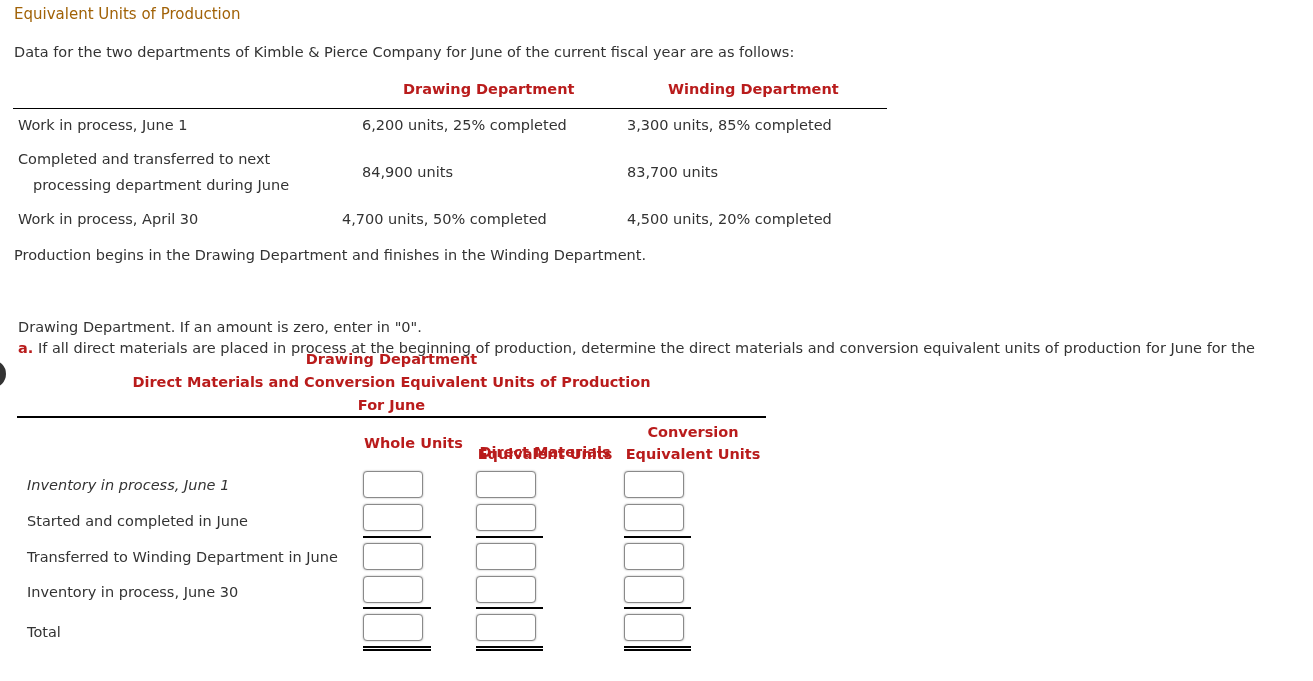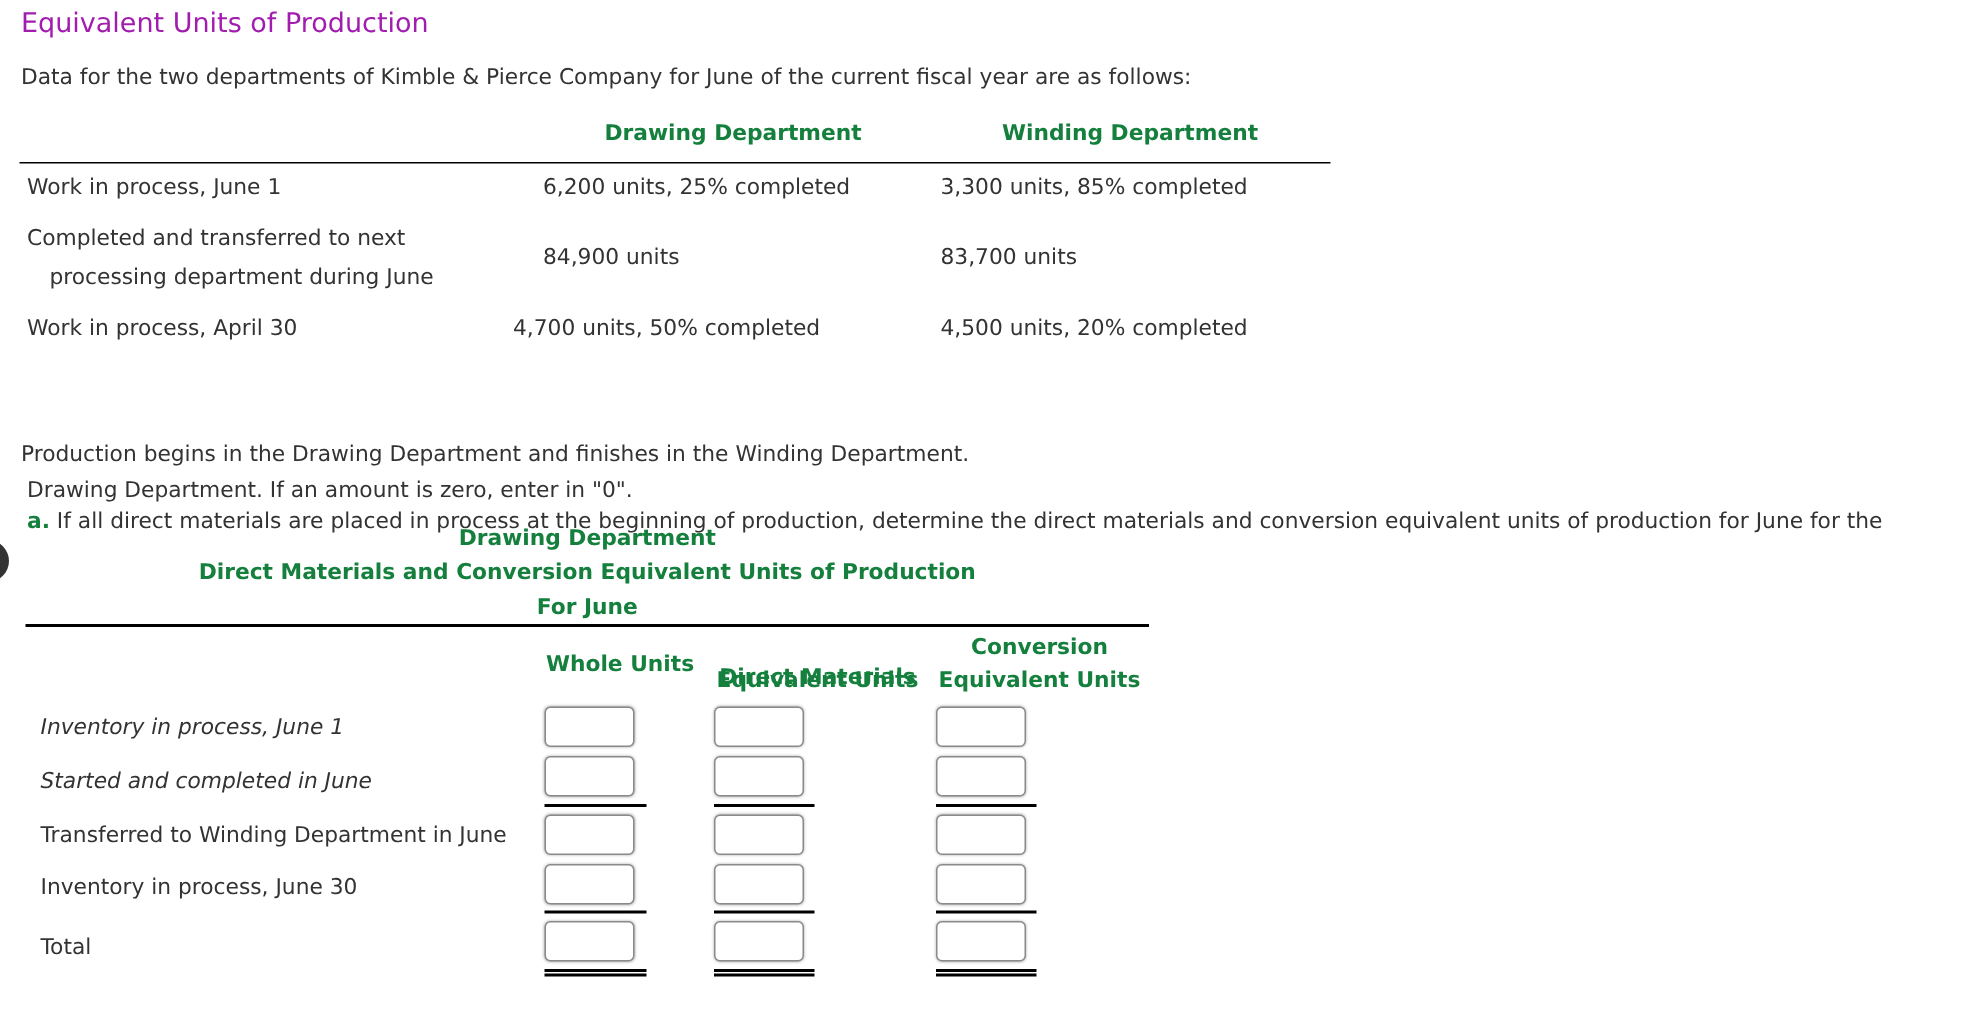--- a/index.html
+++ b/index.html
@@ -1,21 +1,21 @@
 <!DOCTYPE html>
 <html><head>
 <meta charset="utf-8">
 <style>
   html, body { margin:0; padding:0; background:#ffffff; }
   body { width:1313px; height:681px; position:relative; overflow:hidden;
          font-family:"DejaVu Sans", "Liberation Sans", sans-serif; font-size:14.5px; color:#333333; }
   .abs { position:absolute; white-space:nowrap; }
-  .title { left:14px; top:5px; color:#a21caf; font-size:18px; }
+  .title { left:14px; top:5px; color:#a16207; font-size:15px; }
   .intro { left:14px; top:44px; }
-  .bold { font-weight:bold; color:#15803d; }
+  .bold { font-weight:bold; color:#b91c1c; }
   .hline { position:absolute; background:#000; }
   .input-box { position:absolute; width:58px; height:25px; border:1px solid #8a8a8a; border-radius:4px;
                box-shadow:0 0 2px rgba(0,0,0,0.35); background:#fff; padding:0; margin:0; font-size:13px; }
   .uline { position:absolute; height:2px; background:#000; }
   .dline { position:absolute; height:5px; border-top:2px solid #000; border-bottom:2px solid #000; box-sizing:border-box; }
   .nav-half { position:absolute; left:-22px; top:360px; width:28px; height:28px; border-radius:50%; background:#333; }
   .center { text-align:center; }
 </style>
 </head>
 <body>
@@ -35,21 +35,21 @@
 
 <div class="abs" style="left:18px; top:151px;">Completed and transferred to next</div>
 <div class="abs" style="left:33px; top:177px;text-align:center;">processing department during June</div>
 <div class="abs" style="left:362px; top:164px;">84,900 units</div>
 <div class="abs" style="left:627px; top:164px;">83,700 units</div>
 
 <div class="abs" style="left:18px; top:211px;">Work in process, April 30</div>
 <div class="abs" style="left:342px; top:211px;">4,700 units, 50% completed</div>
 <div class="abs" style="left:627px; top:211px;">4,500 units, 20% completed</div>
 
-<div class="abs" style="left:14px; top:247px;margin-top:48px;">Production begins in the Drawing Department and finishes in the Winding Department.</div>
+<div class="abs" style="left:14px; top:247px;">Production begins in the Drawing Department and finishes in the Winding Department.</div>
 
 <div class="abs" style="left:18px; top:293px;margin-top:47px;">
   <span class="bold">a.</span>
   <span>If all direct materials are placed in process at the beginning of production, determine the direct materials and conversion equivalent units of production for June for the</span>
 </div>
 <div class="abs" style="left:18px; top:319px;">Drawing Department. If an amount is zero, enter in "0".</div>
 
 <div class="abs bold center" style="left:17px; top:351px; width:749px;">Drawing Department</div>
 <div class="abs bold center" style="left:17px; top:374px; width:749px;">Direct Materials and Conversion Equivalent Units of Production</div>
 <div class="abs bold center" style="left:17px; top:397px; width:749px;">For June</div>
@@ -59,21 +59,21 @@
 <div class="abs bold center" style="left:470px; top:424px; width:150px;margin-top:20px;">Direct Materials</div>
 <div class="abs bold center" style="left:470px; top:446px; width:150px;">Equivalent Units</div>
 <div class="abs bold center" style="left:618px; top:424px; width:150px;">Conversion</div>
 <div class="abs bold center" style="left:618px; top:446px; width:150px;">Equivalent Units</div>
 
 <div class="abs" style="left:27px; top:477px;font-style:italic;">Inventory in process, June 1</div>
 <input class="input-box" style="left: 363px; top: 471px;" value="">
 <input class="input-box" style="left: 476px; top: 471px;" value="">
 <input class="input-box" style="left: 624px; top: 471px;" value="">
 
-<div class="abs" style="left:27px; top:513px;font-style:italic;">Started and completed in June</div>
+<div class="abs" style="left:27px; top:513px;">Started and completed in June</div>
 <input class="input-box" style="left: 363px; top: 504px;" value="">
 <input class="input-box" style="left: 476px; top: 504px;" value="">
 <input class="input-box" style="left: 624px; top: 504px;" value="">
 <div class="uline" style="left:363px; top:536px; width:68px;"></div>
 <div class="uline" style="left:476px; top:536px; width:67px;"></div>
 <div class="uline" style="left:624px; top:536px; width:67px;"></div>
 
 <div class="abs" style="left:27px; top:549px;">Transferred to Winding Department in June</div>
 <input class="input-box" style="left: 363px; top: 543px;" value="">
 <input class="input-box" style="left: 476px; top: 543px;" value="">

